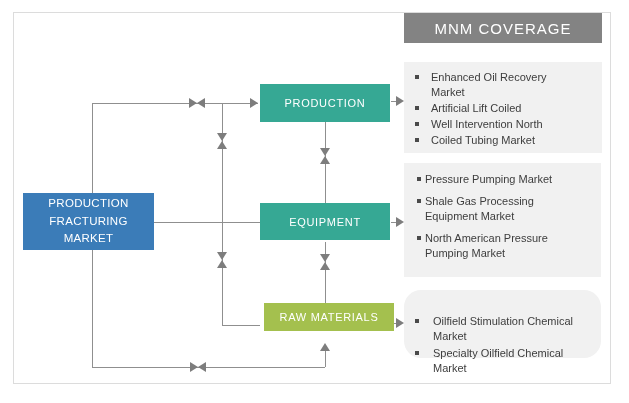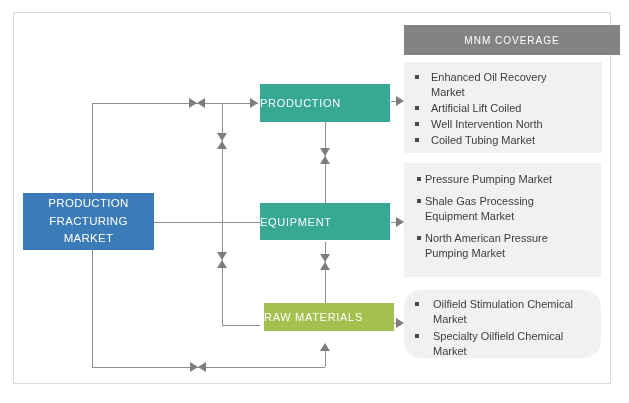--- a/index.html
+++ b/index.html
@@ -6,55 +6,55 @@
   .canvas{
     position:relative;width:629px;height:403px;background:#fff;overflow:hidden;
     font-family:"Liberation Sans",sans-serif;
   }
   .frame{
     position:absolute;left:13px;top:12px;width:596px;height:370px;
     border:1px solid #dcdcdc;background:#fff;
   }
   
   .node{
-    position:absolute;display:flex;align-items:center;
+    position:absolute;display:flex;align-items:center;justify-content:center;
     color:#fff;text-align:center;letter-spacing:.7px;font-size:11px;
   }
   .node-root{
     left:23px;top:193px;width:131px;height:57px;
     background:var(--root_blue,#3b7cb8);
     font-size:11.5px;line-height:1.55;letter-spacing:.3px;padding:2px 6px;box-sizing:border-box;
   }
   .node-production{left:260px;top:84px;width:130px;height:38px;background:var(--node_teal,#36a894);}
   .node-equipment{left:260px;top:203px;width:130px;height:37px;background:var(--node_teal,#36a894);}
   .node-raw{left:264px;top:303px;width:130px;height:28px;background:var(--node_green,#a4c04e);}
   
   .cov-header{
-    position:absolute;left:404px;top:25px;width:216px;height:30px;
+    position:absolute;left:404px;top:13px;width:198px;height:30px;
     background:var(--header_gray,#838383);color:#fff;display:flex;align-items:center;justify-content:center;
-    font-size:10px;letter-spacing:1px;
+    font-size:15px;letter-spacing:1px;
   }
   .cov-list{
     position:absolute;background:var(--list_bg,#f1f1f1);
     color:#3d3d3d;font-size:11px;line-height:15px;box-sizing:border-box;
     margin:0;padding:0;list-style:none;
   }
   .cov-list li{display:flex;align-items:flex-start;}
   .bullet{
     flex:0 0 auto;width:4px;height:4px;background:#4a4a4a;margin-top:5px;
   }
   .cov-1{left:404px;top:62px;width:198px;height:91px;padding:8px 0 0 11px;}
   .cov-1 li{margin-bottom:1px;}
   .cov-1 .bullet{margin-right:12px;}
   .cov-1 .item-text{width:140px;}
   .cov-2{left:404px;top:163px;width:197px;height:114px;padding:9px 11px 0 13px;}
   .cov-2 li{margin-bottom:7px;}
   .cov-2 .bullet{margin-right:4px;}
   .cov-2 .item-text{width:158px;}
-  .cov-3{left:404px;top:290px;width:197px;height:68px;padding:7px 6px 0 11px;border-radius:17px;}
+  .cov-3{left:404px;top:290px;width:197px;height:68px;padding:24px 6px 0 11px;border-radius:17px;}
   .cov-3 li{margin-bottom:2px;}
   .cov-3 .bullet{margin-right:14px;}
   .cov-3 .item-text{width:150px;}
   
   .line{position:absolute;background:var(--line_gray,#8f8f8f);}
   
   .arr{position:absolute;width:0;height:0;}
   .arr-right{border-top:5px solid transparent;border-bottom:5px solid transparent;border-left:8px solid #7d7d7d;}
   .arr-up{border-left:5px solid transparent;border-right:5px solid transparent;border-bottom:8px solid #7d7d7d;}
   

